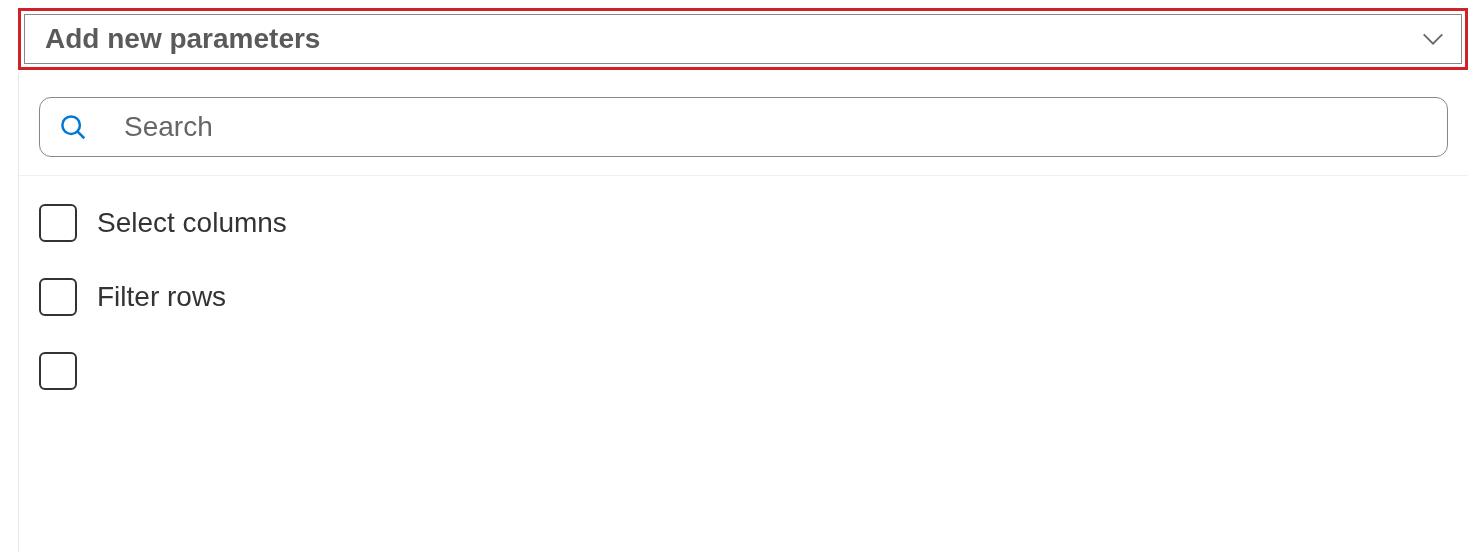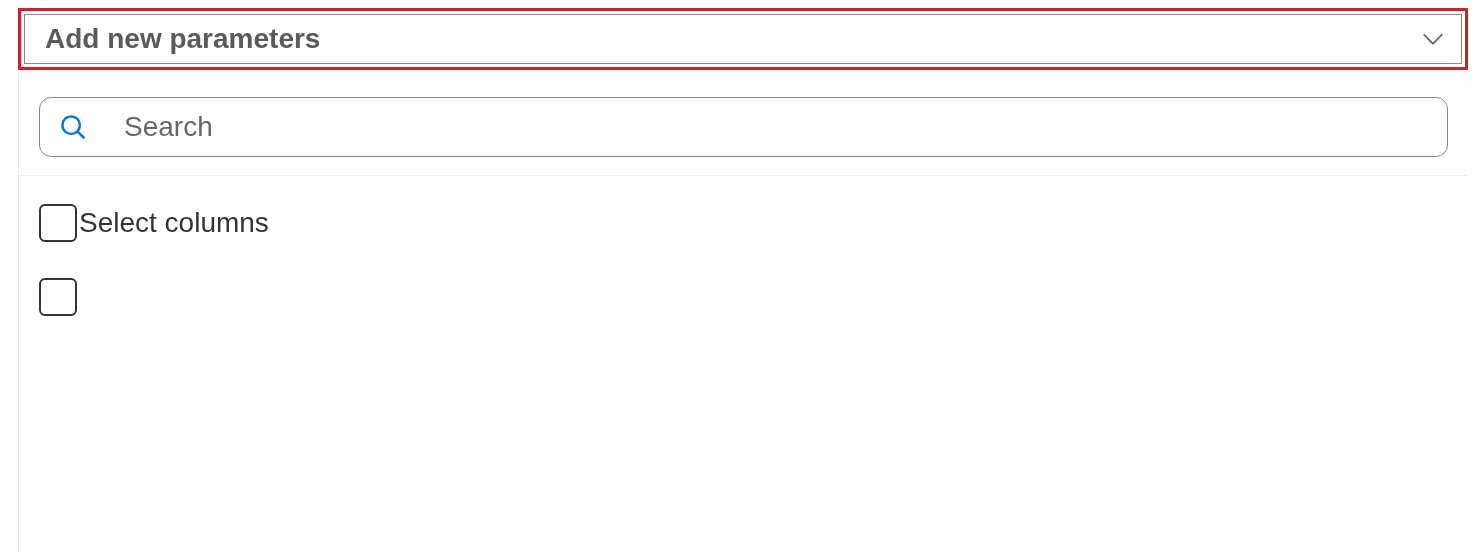--- a/index.html
+++ b/index.html
@@ -99,21 +99,21 @@
     }
     .search-input::placeholder {
       color: #666666;
     }
     .options-list {
       padding: 10px 20px 0 20px;
     }
     .option-item {
       display: flex;
       align-items: center;
-      gap: 2px;
+      gap: 20px;
       padding: 18px 0;
       cursor: pointer;
     }
     .checkbox {
       width: 38px;
       height: 38px;
       border: 2px solid #333333;
       border-radius: 6px;
       flex-shrink: 0;
       background: #ffffff;
@@ -150,15 +150,19 @@
     </div>
   </div>
 
   <div class="options-list">
     <div class="option-item">
       <div class="checkbox"></div>
       <span class="option-label">Select columns</span>
     </div>
     <div class="option-item">
       <div class="checkbox"></div>
+      <span class="option-label">Filter rows</span>
+    </div>
+    <div class="option-item">
+      <div class="checkbox"></div>
     </div>
   </div>
 </div>
 
 </body></html>

